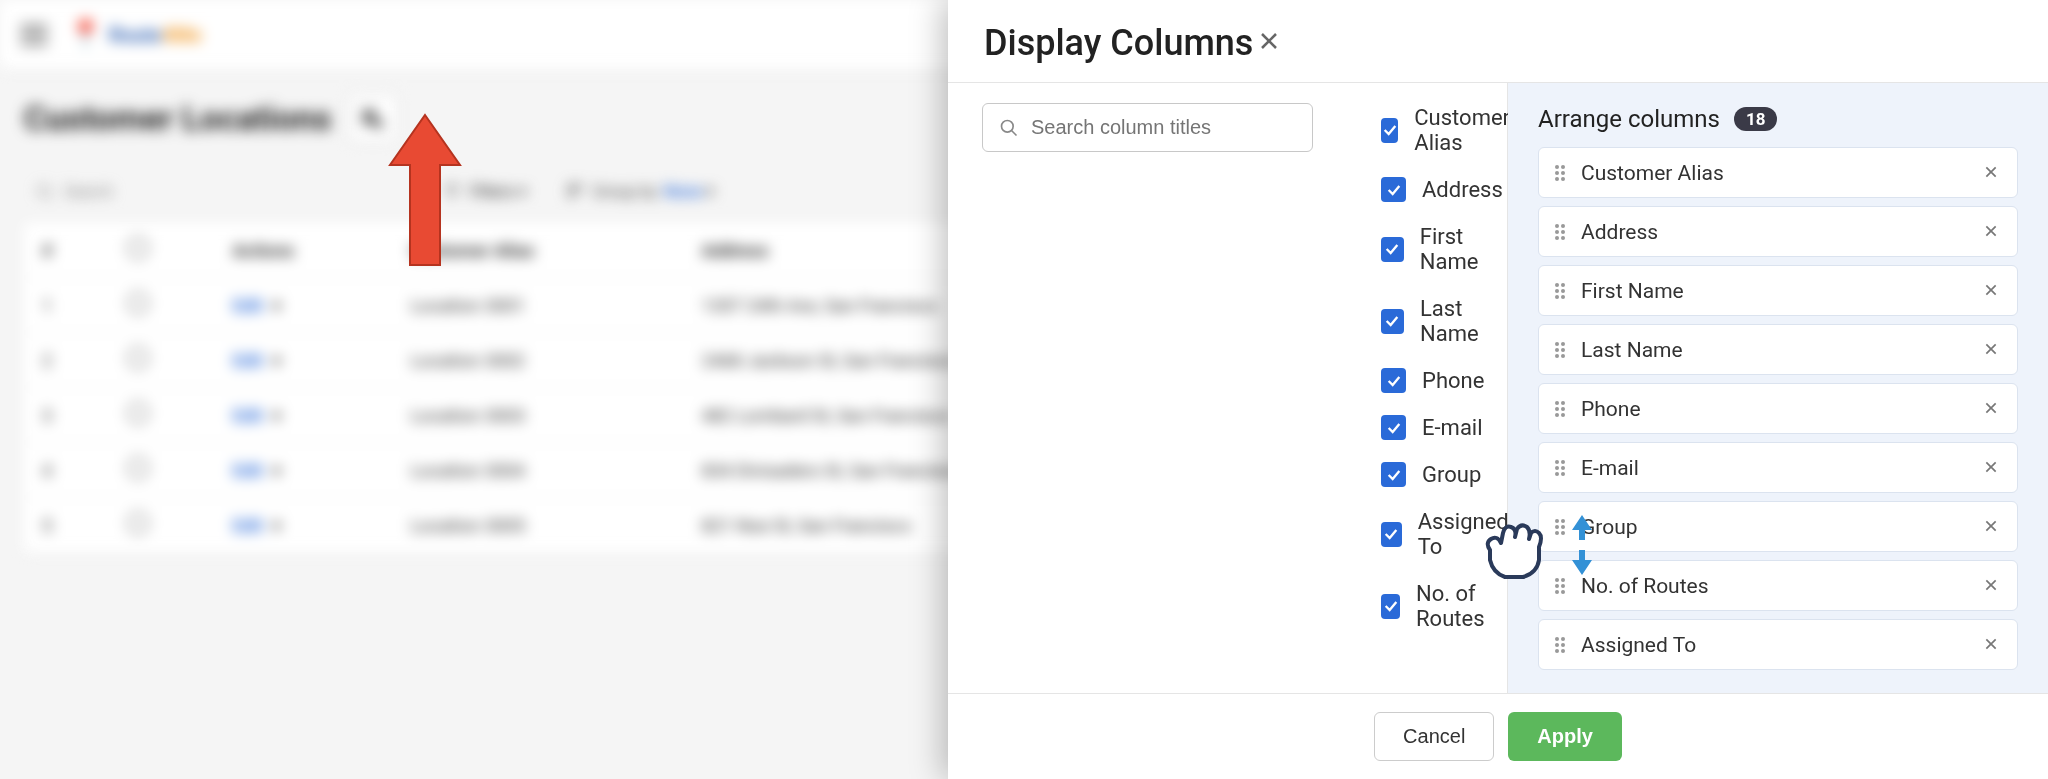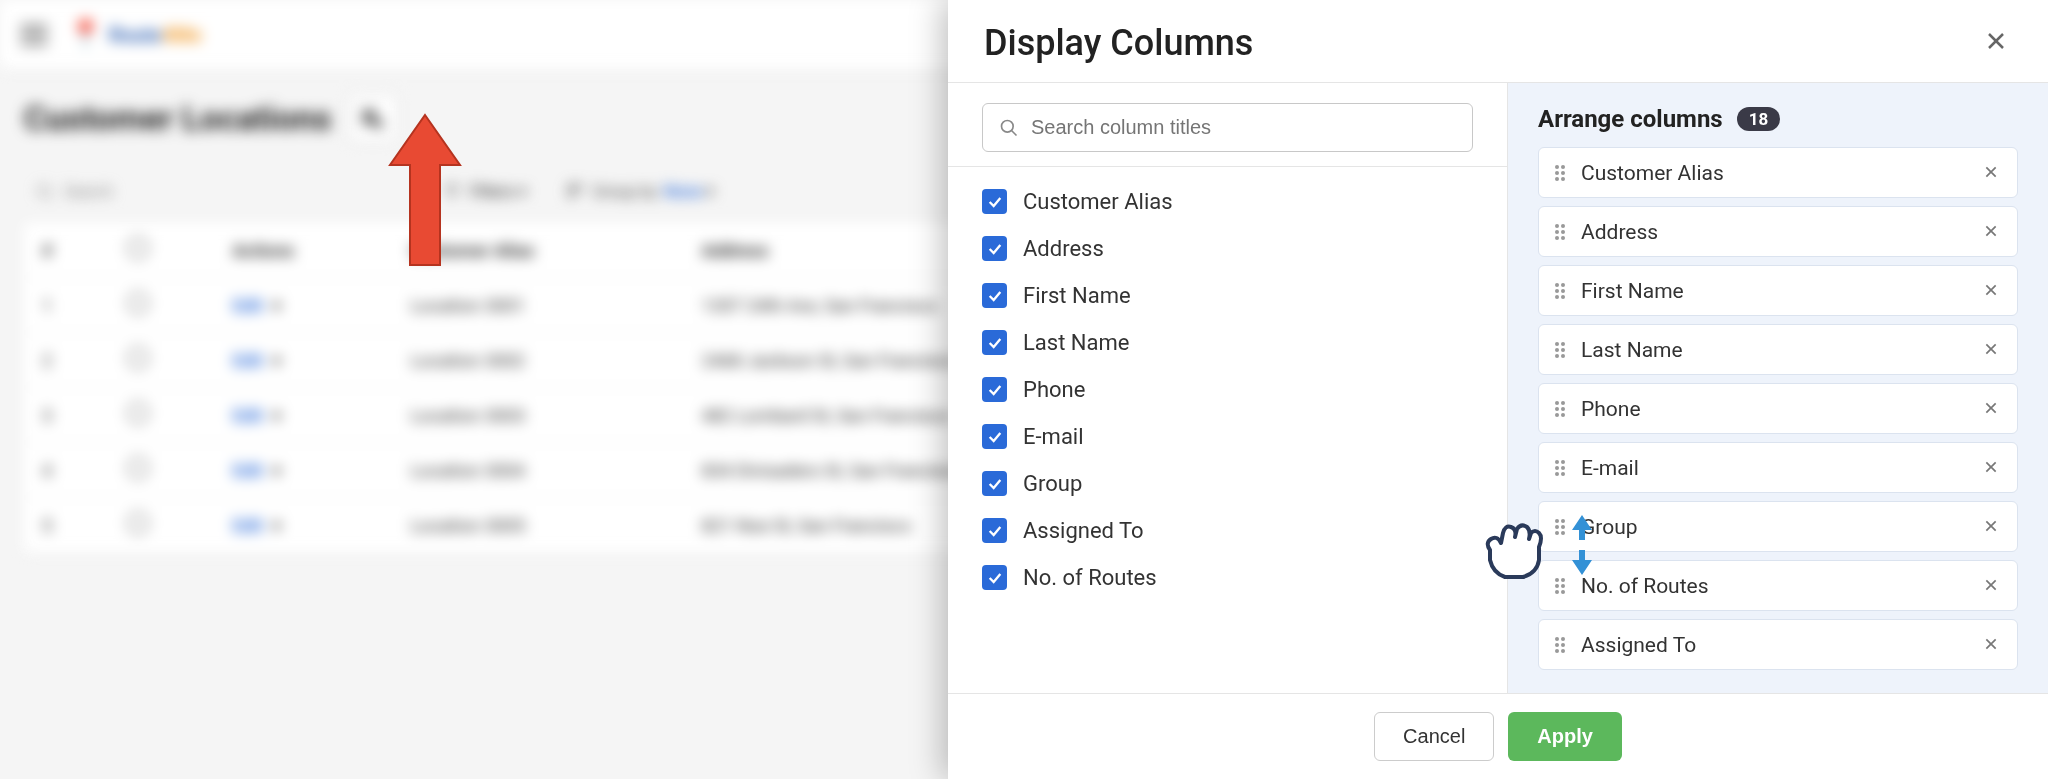--- a/index.html
+++ b/index.html
@@ -36,37 +36,37 @@
       position: absolute; left: 380px; top: 105px; z-index: 5;
     }
 
     
     .panel {
       position: absolute; right: 0; top: 0; bottom: 0;
       width: 1100px; background: #fff; z-index: 10;
       display: flex; flex-direction: column;
       box-shadow: -6px 0 30px rgba(0,0,0,0.25);
     }
-    .panel-header { display:flex; align-items:center; justify-content:space-between; padding: 22px 36px 18px 36px; border-bottom: 1px solid #e5e5e5;}
+    .panel-header { display:flex; align-items:center; justify-content:flex-start; padding: 22px 36px 18px 36px; border-bottom: 1px solid #e5e5e5;}
     .panel-title { font-size: 36px; font-weight: 500; color: #222;}
     .close-x { font-size: 28px; color: #666; cursor:pointer; padding:4px;}
     .panel-body { flex:1; display:flex; overflow:hidden;}
-    .left-pane { width: 560px; border-right:1px solid #e5e5e5; display:flex; flex-direction:column;}
+    .left-pane { width: 560px; border-right:1px solid #e5e5e5; display:flex; flex-direction:row;}
     .search-wrap { padding: 20px 34px 14px 34px; }
     .search-box { display:flex; align-items:center; gap:12px; border:1px solid #c8c8c8; border-radius:6px; padding: 12px 16px; }
     .search-box input { border:none; outline:none; font-size:20px; flex:1; color:#333; background:transparent;}
     .search-box svg { flex-shrink:0;}
     .divider { height:1px; background:#e5e5e5;}
     .check-list { padding: 14px 34px; display:flex; flex-direction:column; gap: 6px;}
     .check-item { display:flex; align-items:center; gap:16px; padding: 8px 0; font-size:22px; color:#333;}
     .checkbox { width:25px; height:25px; border-radius:4px; background:#2a6ad8; display:flex; align-items:center; justify-content:center;}
     .checkbox svg { stroke:#fff;}
     .right-pane { flex:1; background:#eef3fb; padding: 22px 30px; overflow-y:auto;}
     .arrange-head { display:flex; align-items:center; gap:14px; margin-bottom: 14px;}
-    .arrange-title { font-size:24px; font-weight:700; color:#222;}
+    .arrange-title { font-size:24px; font-weight:400; color:#222;}
     .count-badge { background:#3a3a47; color:#fff; border-radius:14px; padding:2px 12px; font-size:17px; font-weight:700;}
     .arrange-list { display:flex; flex-direction:column; gap:8px;}
     .arrange-item { background:#fff; border:1px solid #dbe3ef; border-radius:6px; display:flex; align-items:center; padding: 12px 14px; gap:14px;}
     .drag-handle { color:#888; cursor:grab; display:flex;}
     .arrange-label { flex:1; font-size:21px; color:#333;}
     .remove-x { color:#777; font-size:22px; cursor:pointer; padding:0 4px;}
     .panel-footer { padding: 18px 30px; border-top:1px solid #e5e5e5; display:flex; justify-content:center; gap:14px;}
     .btn { padding: 12px 28px; border-radius:6px; font-size:20px; cursor:pointer; border:1px solid transparent;}
     .btn-cancel { background:#fff; border:1px solid #ccc; color:#333;}
     .btn-apply { background:#5cb85c; color:#fff; font-weight:700;}

